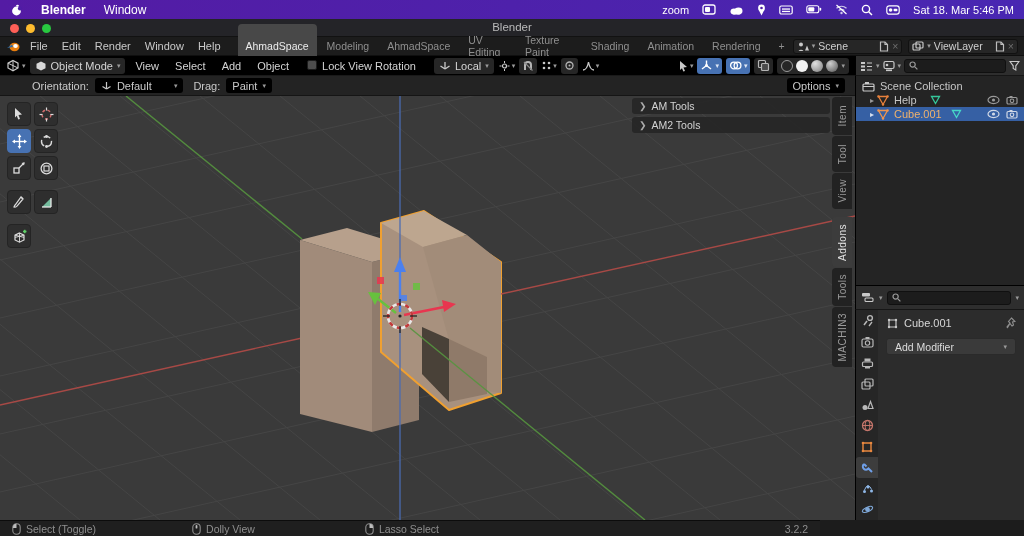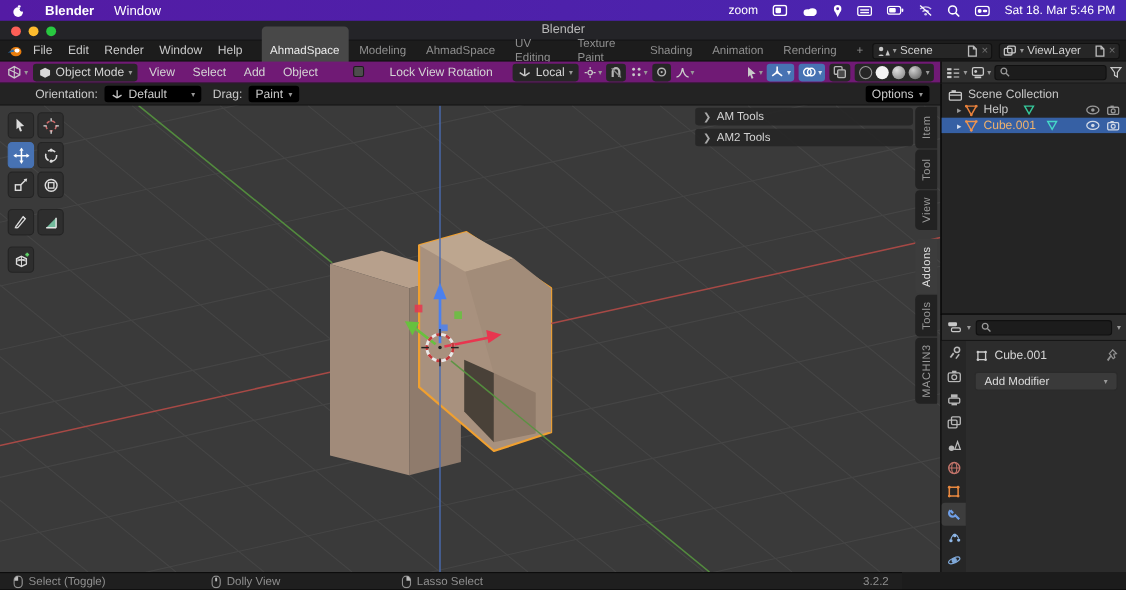--- a/index.html
+++ b/index.html
@@ -32,21 +32,21 @@
   .wstab { padding:16px 8px; border-radius:4px; color:#8f8f8f; font-size:10.5px; }
   .wstab.active { background:#484848; color:#ececec; }
   .tb-right { margin-left:auto; display:flex; align-items:center; gap:6px; }
   .idwidget { display:flex; align-items:center; background:#262626; border:1px solid #111;
     border-radius:3px; height:15px; padding:0 3px; gap:3px; font-size:10.5px; color:#d0d0d0; }
   .idname { min-width:58px; }
   .dim { color:#6f6f6f; }
   .chev { font-size:7px; color:#9a9a9a; }
 
   
-  #vheader { left:0; top:56px; width:855px; height:20px; background:#701a75;
+  #vheader { left:0; top:56px; width:855px; height:20px; background:#000000;
     display:flex; align-items:center; padding:0 6px; gap:4px; font-size:11px; color:#d4d4d4;
     border-bottom:1px solid #191919; }
   .pill { display:flex; align-items:center; gap:4px; background:#262626; border-radius:3px;
     height:16px; padding:0 5px; }
   .hmenu { padding:0 6px; }
   .cbx { width:10px; height:10px; background:#4d4d4d; border:1px solid #1c1c1c; border-radius:2px; }
   .tgl { display:flex; align-items:center; gap:2px; background:#262626; border-radius:3px; height:16px; padding:0 3px; }
   .tgl.on { background:#4772b3; }
   .shadeball { width:12px; height:12px; border-radius:50%; }
 
@@ -273,21 +273,21 @@
       <svg width="12" height="12">
           <path d="M6 1.5 L10.5 3.8 L10.5 8.3 L6 10.6 L1.5 8.3 L1.5 3.8 Z" fill="#d8d8d8"></path>
         </svg>
       <span>Object Mode</span>
       <span class="chev">▾</span>
     </div>
     <span class="hmenu">View</span>
     <span class="hmenu">Select</span>
     <span class="hmenu">Add</span>
     <span class="hmenu">Object</span>
-    <span style="display:flex;align-items:flex-start;gap:23px;margin-left:22px">
+    <span style="display:flex;align-items:flex-start;gap:5px;margin-left:8px">
       <span class="cbx"></span>
       <span>Lock View Rotation</span>
     </span>
     <div class="pill" style="margin-left:14px">
       <svg width="12" height="11">
           <line x1="6" y1="9" x2="6" y2="2" stroke="#c9c9c9" stroke-width="1.3"></line>
           <line x1="6" y1="9" x2="1.5" y2="6" stroke="#c9c9c9" stroke-width="1.3"></line>
           <line x1="6" y1="9" x2="10.5" y2="6" stroke="#c9c9c9" stroke-width="1.3"></line>
         </svg>
       <span>Local</span>

